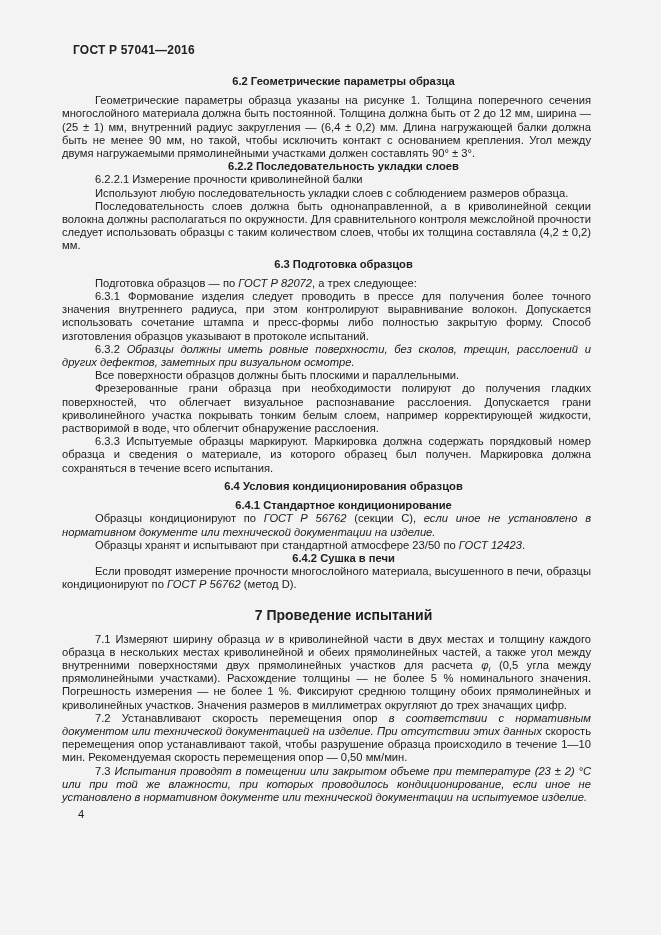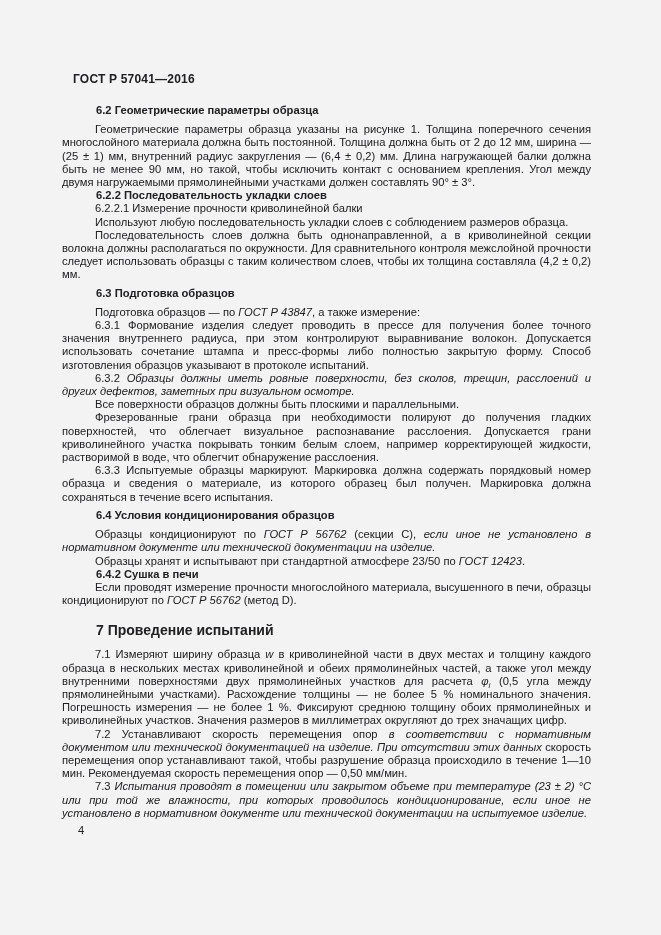--- a/index.html
+++ b/index.html
@@ -9,34 +9,34 @@
     width: 661px; height: 935px;
     background: #f3f3f4;
     color: #202022;
     font-family: "Liberation Sans", sans-serif;
     overflow: hidden;
     -webkit-font-smoothing: antialiased;
   }
   .page {
     box-sizing: border-box;
     width: 597px; height: 935px;
-    padding: 73px 6px 0 62px;
+    padding: 44px 6px 0 62px;
   }
   .running-header {
     font-weight: bold;
     font-size: 12px;
     line-height: 13px;
     margin: 0 0 18px 11px;
     letter-spacing: 0.2px;
   }
   .content {
     font-size: 11.2px;
     line-height: 13.2px;
   }
-  .blk { margin: 0; }
+  .blk { margin: 0; text-align: center; }
   .blk.p {
     text-align: justify;
     text-indent: 33px;
   }
   .blk.h2 {
     font-weight: bold;
     font-size: 14px;
     line-height: 16px;
     padding-left: 34px;
     margin: 15px 0 10px 0;
@@ -64,27 +64,28 @@
 <div class="page">
   <div class="running-header">ГОСТ Р 57041—2016</div>
   <div class="content">
       <div class="blk h3"><span>6.2 Геометрические параметры образца</span></div>
       <div class="blk p"><span>Геометрические параметры образца указаны на рисунке 1. Толщина поперечного сечения многослойного материала должна быть постоянной. Толщина должна быть от 2 до 12 мм, ширина — (25 ± 1) мм, внутренний радиус закругления — (6,4 ± 0,2) мм. Длина нагружающей балки должна быть не менее 90 мм, но такой, чтобы исключить контакт с основанием крепления. Угол между двумя нагружаемыми прямолинейными участками должен составлять 90° ± 3°.</span></div>
       <div class="blk h4"><span>6.2.2 Последовательность укладки слоев</span></div>
       <div class="blk p"><span>6.2.2.1 Измерение прочности криволинейной балки</span></div>
       <div class="blk p"><span>Используют любую последовательность укладки слоев с соблюдением размеров образца.</span></div>
       <div class="blk p"><span>Последовательность слоев должна быть однонаправленной, а в криволинейной секции волокна должны располагаться по окружности. Для сравнительного контроля межслойной прочности следует использовать образцы с таким количеством слоев, чтобы их толщина составляла (4,2 ± 0,2) мм.</span></div>
       <div class="blk h3"><span>6.3 Подготовка образцов</span></div>
-      <div class="blk p"><span>Подготовка образцов — по </span><span class="it">ГОСТ Р 43847</span><span>, а также измерение:</span></div>
+      <div class="blk p"><span>Подготовка образцов — по </span><span class="it">ГОСТ Р 82072</span><span>, а трех следующее:</span></div>
       <div class="blk p"><span>6.3.1 Формование изделия следует проводить в прессе для получения более точного значения внутреннего радиуса, при этом контролируют выравнивание волокон. Допускается использовать сочетание штампа и пресс-формы либо полностью закрытую форму. Способ изготовления образцов указывают в протоколе испытаний.</span></div>
       <div class="blk p"><span>6.3.2 </span><span class="it">Образцы должны иметь ровные поверхности, без сколов, трещин, расслоений и других дефектов, заметных при визуальном осмотре.</span></div>
       <div class="blk p"><span>Все поверхности образцов должны быть плоскими и параллельными.</span></div>
       <div class="blk p"><span>Фрезерованные грани образца при необходимости полируют до получения гладких поверхностей, что облегчает визуальное распознавание расслоения. Допускается грани криволинейного участка покрывать тонким белым слоем, например корректирующей жидкости, растворимой в воде, что облегчит обнаружение расслоения.</span></div>
       <div class="blk p"><span>6.3.3 Испытуемые образцы маркируют. Маркировка должна содержать порядковый номер образца и сведения о материале, из которого образец был получен. Маркировка должна сохраняться в течение всего испытания.</span></div>
       <div class="blk h3"><span>6.4 Условия кондиционирования образцов</span></div>
+      <div class="blk h4"><span>6.4.1 Стандартное кондиционирование</span></div>
       <div class="blk p"><span>Образцы кондиционируют по </span><span class="it">ГОСТ Р 56762</span><span> (секции С), </span><span class="it">если иное не установлено в нормативном документе или технической документации на изделие.</span></div>
       <div class="blk p"><span>Образцы хранят и испытывают при стандартной атмосфере 23/50 по </span><span class="it">ГОСТ 12423</span><span>.</span></div>
       <div class="blk h4"><span>6.4.2 Сушка в печи</span></div>
       <div class="blk p"><span>Если проводят измерение прочности многослойного материала, высушенного в печи, образцы кондиционируют по </span><span class="it">ГОСТ Р 56762</span><span> (метод D).</span></div>
       <div class="blk h2"><span>7 Проведение испытаний</span></div>
       <div class="blk p"><span>7.1 Измеряют ширину образца </span><span class="it">w</span><span> в криволинейной части в двух местах и толщину каждого образца в нескольких местах криволинейной и обеих прямолинейных частей, а также угол между внутренними поверхностями двух прямолинейных участков для расчета </span><span class="it">φ</span><span class="it sub">i</span><span> (0,5 угла между прямолинейными участками). Расхождение толщины — не более 5 % номинального значения. Погрешность измерения — не более 1 %. Фиксируют среднюю толщину обоих прямолинейных и криволинейных участков. Значения размеров в миллиметрах округляют до трех значащих цифр.</span></div>
       <div class="blk p"><span>7.2 Устанавливают скорость перемещения опор </span><span class="it">в соответствии с нормативным документом или технической документацией на изделие. При отсутствии этих данных</span><span> скорость перемещения опор устанавливают такой, чтобы разрушение образца происходило в течение 1—10 мин. Рекомендуемая скорость перемещения опор — 0,50 мм/мин.</span></div>
       <div class="blk p"><span>7.3 </span><span class="it">Испытания проводят в помещении или закрытом объеме при температуре (23 ± 2) °С или при той же влажности, при которых проводилось кондиционирование, если иное не установлено в нормативном документе или технической документации на испытуемое изделие.</span></div>
     </div>
   <div class="page-number">4</div>

